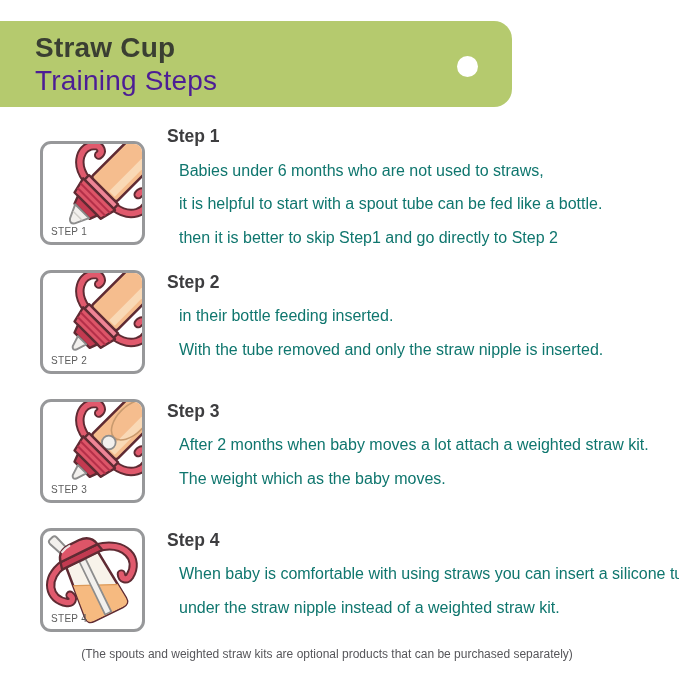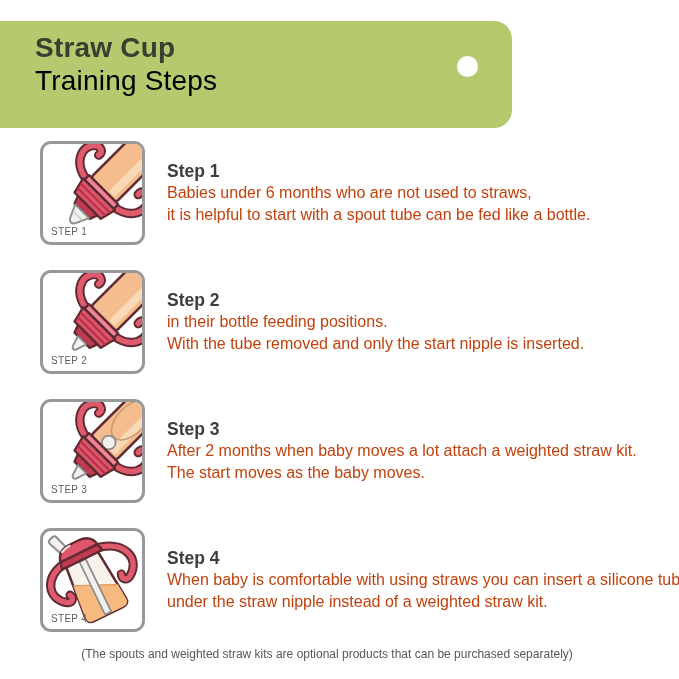--- a/index.html
+++ b/index.html
@@ -5,30 +5,30 @@
   html,body { margin:0; padding:0; }
   body {
     width:679px; height:679px; background:#ffffff;
     font-family:"Liberation Sans", sans-serif;
     position:relative; overflow:hidden;
   }
   .page { position:absolute; inset:0; }
 
   
   .banner {
-    position:absolute; left:0; top:21px; width:512px; height:107px;
+    position:absolute; left:0; top:21px; width:512px; height:86px;
     background:#b5ca6e; border-radius:0 18px 18px 0;
   }
   .banner-titles { position:absolute; left:35px; top:10px; }
   .title-1 {
     font-size:28px; font-weight:700; color:#3a3f32;
     line-height:33px; letter-spacing:0.2px;
   }
   .title-2 {
-    font-size:28px; font-weight:400; color:#000000;
+    font-size:28px; font-weight:400; color:#4c1d95;
     line-height:33px; letter-spacing:0.2px;
   }
   .hole {
     position:absolute; right:34px; top:35px; width:21px; height:21px;
     background:#ffffff; border-radius:50%;
   }
 
   
   .steps { position:absolute; left:40px; top:141px; }
   .step-row { display:flex; align-items:center; height:104px; margin-bottom:25px; }
@@ -40,21 +40,21 @@
   .step-figure svg { position:absolute; left:0; top:0; width:99px; height:98px; }
   .step-tag {
     position:absolute; left:8px; bottom:5px;
     font-size:10px; color:#5d5d5d; letter-spacing:0.3px;
   }
   .step-text { margin-left:22px; }
   .step-text h2 {
     margin:0; font-size:17.5px; font-weight:700; color:#3d3d3f; line-height:21.5px;
   }
   .step-text p {
-    margin:0; font-size:16px; color:#c2410c; line-height:21.5px; white-space:nowrap;
+    margin:12px; font-size:16px; color:#0f766e; line-height:21.5px; white-space:nowrap;
   }
 
   
   .footer-note {
     position:absolute; left:0; top:647px; width:654px; text-align:center;
     font-size:12px; color:#56565a;
   }
 </style>
 </head>
 <body>
@@ -91,20 +91,21 @@
             <path d="M40,65 L60,65 L53.5,79 Q50,83.5 46.5,79 Z" fill="#f2f0ed" stroke="#8d8d8d" stroke-width="2" stroke-linejoin="round"></path>
             <path d="M43.5,71.5 L56.5,71.5" stroke="#cfcdc9" stroke-width="1.5"></path>
           </g>
         </svg>
         <span class="step-tag">STEP 1</span>
       </div>
       <div class="step-text">
         <h2>Step 1</h2>
         <p>Babies under 6 months who are not used to straws,</p>
         <p>it is helpful to start with a spout tube can be fed like a bottle.</p>
+        <p>then it is better to skip Step1 and go directly to Step 2</p>
       </div>
     </section>
 
     <section class="step-row">
       <div class="step-figure">
         <svg viewBox="0 0 100 100" aria-hidden="true">
           <g transform="translate(0,8) rotate(45,50,50)">
             <path d="M32,-60 L32,31 Q32,34 35,34 L65,34 Q68,34 68,31 L68,-60 Z" fill="#f5bd8e" stroke="#5f2b33" stroke-width="2.6"></path>
             <path d="M55,-60 L55,31 L63,31 L63,-60 Z" fill="#f9d9b6"></path>
             <g fill="none" stroke-linecap="round">
@@ -118,22 +119,22 @@
             <path d="M28.7,46 L71.3,46" stroke="#b53049" stroke-width="2"></path>
             <path d="M30,51.5 L70,51.5" stroke="#b53049" stroke-width="2"></path>
             <path d="M36,57 L64,57 L61,65 L39,65 Z" fill="#c23a50" stroke="#5f2b33" stroke-width="2.4" stroke-linejoin="round"></path>
             <path d="M44,65 L56,65 L52.5,76 Q50,79.5 47.5,76 Z" fill="#f2f0ed" stroke="#8d8d8d" stroke-width="2" stroke-linejoin="round"></path>
           </g>
         </svg>
         <span class="step-tag">STEP 2</span>
       </div>
       <div class="step-text">
         <h2>Step 2</h2>
-        <p>in their bottle feeding positions.</p>
-        <p>With the tube removed and only the start nipple is inserted.</p>
+        <p>in their bottle feeding inserted.</p>
+        <p>With the tube removed and only the straw nipple is inserted.</p>
       </div>
     </section>
 
     <section class="step-row">
       <div class="step-figure">
         <svg viewBox="0 0 100 100" aria-hidden="true">
           <defs>
             <clipPath id="bclip3">
                 <path d="M32,-60 L32,31 Q32,34 35,34 L65,34 Q68,34 68,31 L68,-60 Z"></path>
               </clipPath>
@@ -155,21 +156,21 @@
             <path d="M30,51.5 L70,51.5" stroke="#b53049" stroke-width="2"></path>
             <path d="M36,57 L64,57 L61,65 L39,65 Z" fill="#c23a50" stroke="#5f2b33" stroke-width="2.4" stroke-linejoin="round"></path>
             <path d="M44,65 L56,65 L52.5,76 Q50,79.5 47.5,76 Z" fill="#f2f0ed" stroke="#8d8d8d" stroke-width="2" stroke-linejoin="round"></path>
           </g>
         </svg>
         <span class="step-tag">STEP 3</span>
       </div>
       <div class="step-text">
         <h2>Step 3</h2>
         <p>After 2 months when baby moves a lot attach a weighted straw kit.</p>
-        <p>The start moves as the baby moves.</p>
+        <p>The weight which as the baby moves.</p>
       </div>
     </section>
 
     <section class="step-row">
       <div class="step-figure">
         <svg viewBox="0 0 100 100" aria-hidden="true">
           <defs>
             <clipPath id="bclip4">
                 <path d="M34,26 L29,81 Q28.4,88 36,88 L68,88 Q75.6,88 75,81 L70,26 Z"></path>
               </clipPath>

